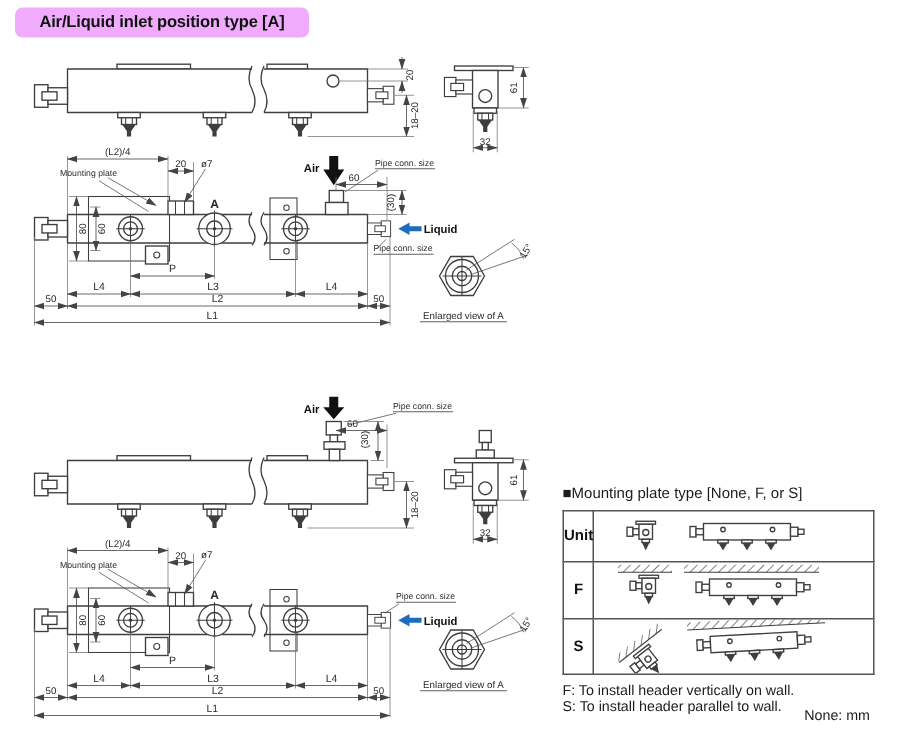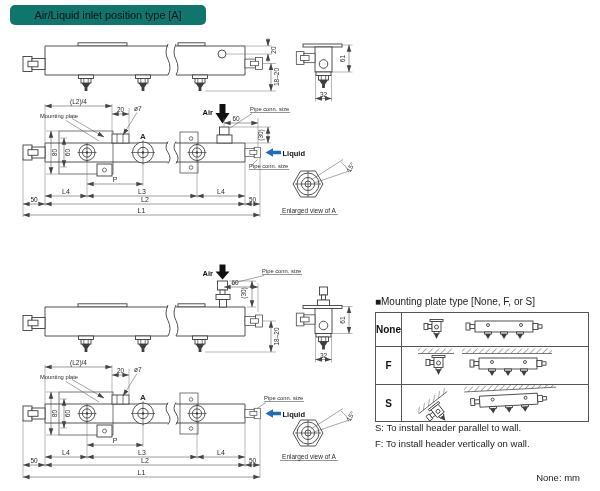--- a/index.html
+++ b/index.html
@@ -1,38 +1,38 @@
 <!DOCTYPE html>
 <html><head>
 <meta charset="utf-8">
 <style>
   html,body{margin:0;padding:0;background:#fff}
   .canvas{position:relative;width:600px;height:491px;background:#fff;overflow:hidden;font-family:"Liberation Sans",sans-serif}
-  .badge{position:absolute;left:10px;width:196px;height:20px;background:#0f766e;border-radius:5px;
-         display:flex;align-items:center;justify-content:center;font-weight:normal;font-size:11px;color:#111;letter-spacing:-.1px}
+  .badge{position:absolute;left:10px;width:196px;height:20px;background:#f0abfc;border-radius:5px;
+         display:flex;align-items:center;justify-content:center;font-weight:bold;font-size:11px;color:#111;letter-spacing:-.1px}
   .badge-a{top:5px}.badge-b{top:243px}
   .drawing{position:absolute;left:0}
   svg{font-family:"Liberation Sans",sans-serif}
   svg text{text-anchor:middle}
   .ts{text-anchor:start}.te{text-anchor:end}
   .t6{font-size:5.8px;fill:#2b2b2b}
   .t65{font-size:6.5px;fill:#2b2b2b}
   .t7{font-size:7px;fill:#2b2b2b}
   .tb{font-size:7.5px;font-weight:bold;fill:#111}
   .ta{font-size:8px;font-weight:bold;fill:#2b2b2b}
   .p{fill:#fff;stroke:#3e3e3e;stroke-width:.9}
   .pn{fill:none;stroke:#3e3e3e;stroke-width:.9}
   .pt{fill:none;stroke:#3e3e3e;stroke-width:.7}
   .pf{fill:#3e3e3e;stroke:none}
   .bodyp{fill:#fff;stroke:#3e3e3e;stroke-width:.9}
   .d{fill:none;stroke:#4a4a4a;stroke-width:.55}
   .x{fill:none;stroke:#707070;stroke-width:.5}
   .ldr{fill:none;stroke:#4a4a4a;stroke-width:.5}
   .u{stroke:#2b2b2b;stroke-width:.5}
-  .mount{position:absolute;left:375px;top:296px;width:195px}
+  .mount{position:absolute;left:375px;top:324px;width:195px}
   .mtitle{font-size:10px;color:#1c1c1c;margin:0 0 5px 0;white-space:nowrap}
   table.mtable{border-collapse:collapse}
   table.mtable td{border:1.2px solid #555;padding:0}
   td.mlabel{width:34px;text-align:center;font-weight:bold;font-size:10px;color:#111}
   td.mdiag svg{display:block}
   .mnote{font-size:9.5px;color:#1c1c1c;white-space:nowrap}
   .mnote.first{margin-top:5px}
   .unit{position:absolute;left:480px;top:472px;width:100px;text-align:right;font-size:9.5px;color:#1c1c1c}
 </style>
 </head>
@@ -404,21 +404,21 @@
       <text class="t65" x="309" y="458.5">Enlarged view of A</text>
       <line x1="280" y1="460.5" x2="338" y2="460.5" class="u"></line>
     </g>
   </svg>
 
   <div class="mount">
     <div class="mtitle">■Mounting plate type [None, F, or S]</div>
     <table class="mtable">
       <tbody>
           <tr>
-        <td class="mlabel">None</td>
+        <td class="mlabel">Unit</td>
         <td class="mdiag">
           <svg width="186" height="33" viewBox="0 0 186 33">
             <use href="#endmini" x="22" y="6"></use>
             <use href="#sidemini" x="64" y="5"></use>
           </svg>
         </td>
       </tr>
       <tr>
         <td class="mlabel">F</td>
         <td class="mdiag">
@@ -444,19 +444,19 @@
             <g transform="translate(62,4) rotate(-3)">
               <rect x="0" y="-2" width="92" height="5" fill="url(#hatch)"></rect>
               <line x1="0" y1="3" x2="92" y2="3" class="pt"></line>
               <use href="#sidemini" x="6" y="5"></use>
             </g>
           </svg>
         </td>
       </tr>
     </tbody>
       </table>
+    <div class="mnote first">F: To install header vertically on wall.</div>
     <div class="mnote">S: To install header parallel to wall.</div>
-    <div class="mnote first">F: To install header vertically on wall.</div>
   </div>
 
   <div class="unit">None: mm</div>
 
 </div>
 
 </body></html>

